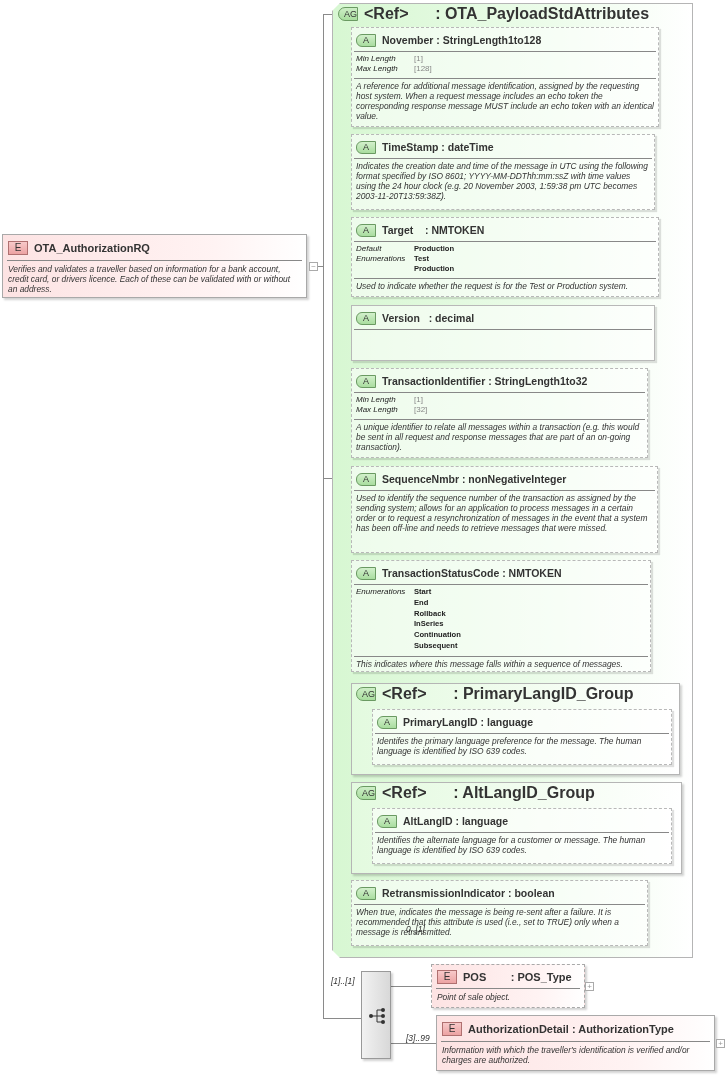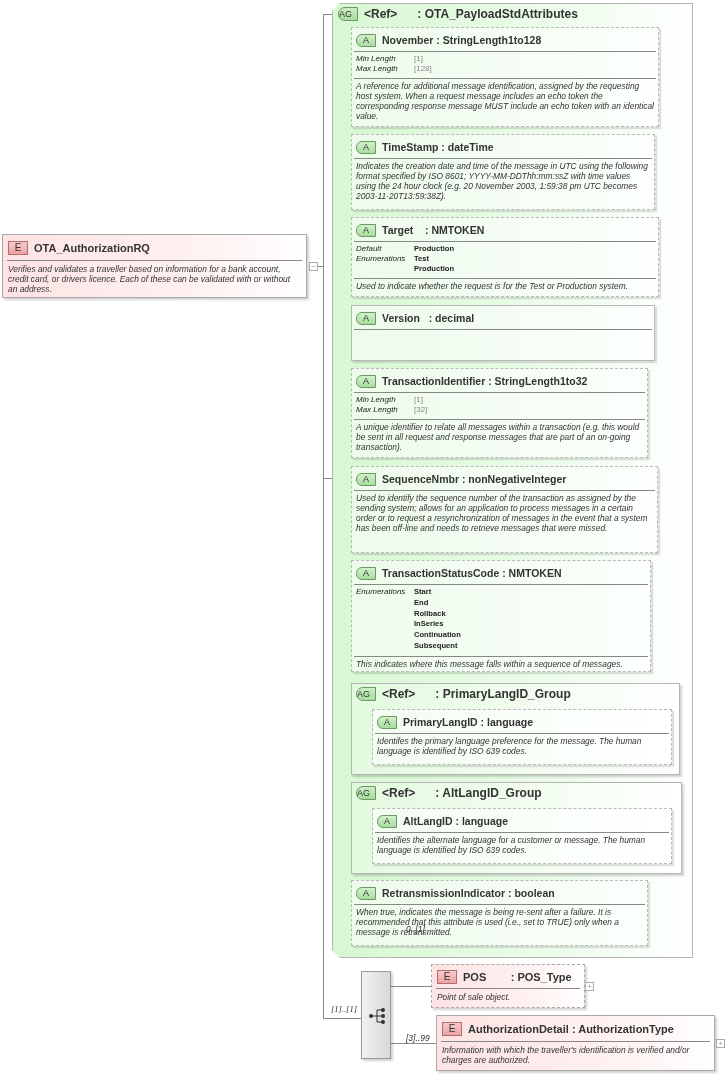--- a/index.html
+++ b/index.html
@@ -27,22 +27,22 @@
   .ag-box { position: absolute; border: 1px solid #b5b5b5;
             background: linear-gradient(to right, #d7f7d2 0%, #ecfcea 60%, #ffffff 100%);
             box-shadow: 2px 2px 2px rgba(0,0,0,0.18);
             clip-path: polygon(8px 0, 100% 0, 100% 100%, 8px 100%, 0 calc(100% - 8px), 0 8px); }
   .ag-sub { position: absolute; border: 1px solid #b5b5b5;
             background: linear-gradient(to right, #e3fadf 0%, #f4fdf2 60%, #ffffff 100%);
             box-shadow: 2px 2px 2px rgba(0,0,0,0.18); }
   .ag-head { display: flex; align-items: center; height: 18px; padding: 2px 4px; }
   .badge-ag { display: inline-block; width: 20px; height: 14px; border: 1px solid #6a9a62;
               border-radius: 7px 0 0 7px; background: linear-gradient(#cdeec6, #a8dd9e);
-              font-size: 9px; text-align: left; line-height: 12px; color: #333; margin-right: 6px; }
-  .ag-title { font-size: 12px; font-weight: bold; color: #333; white-space: pre; }
+              font-size: 9px; text-align: right; line-height: 12px; color: #333; margin-right: 6px; }
+  .ag-title { font-size: 16px; font-weight: bold; color: #333; white-space: pre; }
 
   
   .attr { position: absolute; border: 1px dashed #b8b8b8; background: rgba(255,255,255,0.55);
           box-shadow: 2px 2px 1px rgba(0,0,0,0.12); }
   .attr.solid { border: 1px solid #b8b8b8; }
   .attr-head { display: flex; align-items: center; height: 20px; padding: 4px 4px 0 4px; }
   .badge-a { display: inline-block; width: 20px; height: 13px; border: 1px solid #6a9a62;
              border-radius: 6px 0 0 6px; background: linear-gradient(#d2f0cb, #a9dd9f);
              font-size: 9px; text-align: center; line-height: 11px; color: #333; margin-right: 6px; }
   .attr-title { font-size: 10.5px; font-weight: bold; color: #333; white-space: pre; }
@@ -249,21 +249,21 @@
 
 <div class="attr" style="left:351px; top:880px; width:297px; height:66px;">
   <div class="attr-head">
     <span class="badge-a">A</span>
     <span class="attr-title">RetransmissionIndicator : boolean</span>
   </div>
   <div class="sep"></div>
   <div class="desc">When true, indicates the message is being re-sent after a failure. It is recommended that this attribute is used (i.e., set to TRUE) only when a message is retransmitted.</div>
 </div>
 
-<span class="mult" style="left:331px; top:1004px;font-family:Liberation Serif, serif;">[1]..[1]</span>
+<span class="mult" style="left:331px; top:976px;">[1]..[1]</span>
 <div class="seq" style="left:361px; top:971px; width:30px; height:88px;">
   <svg width="30" height="88" viewBox="0 0 30 88">
     <circle cx="9" cy="44" r="2" fill="#333"></circle>
     <line x1="9" y1="44" x2="15" y2="44" stroke="#333" stroke-width="1"></line>
     <line x1="15" y1="38" x2="15" y2="50" stroke="#333" stroke-width="1"></line>
     <line x1="15" y1="38" x2="20" y2="38" stroke="#333" stroke-width="1"></line>
     <line x1="15" y1="44" x2="20" y2="44" stroke="#333" stroke-width="1"></line>
     <line x1="15" y1="50" x2="20" y2="50" stroke="#333" stroke-width="1"></line>
     <circle cx="21" cy="38" r="2" fill="#333"></circle>
     <circle cx="21" cy="44" r="2" fill="#333"></circle>

